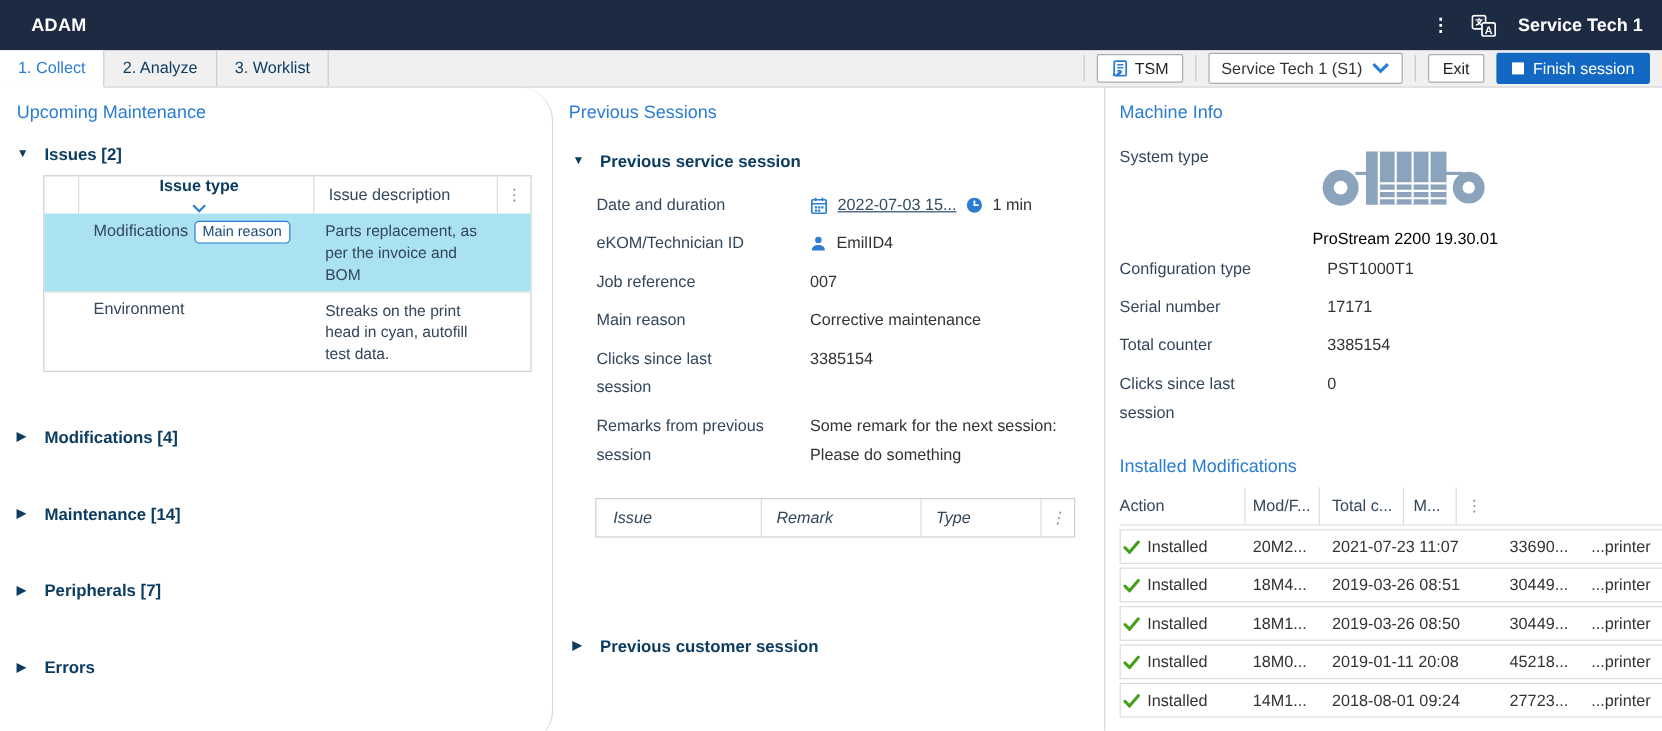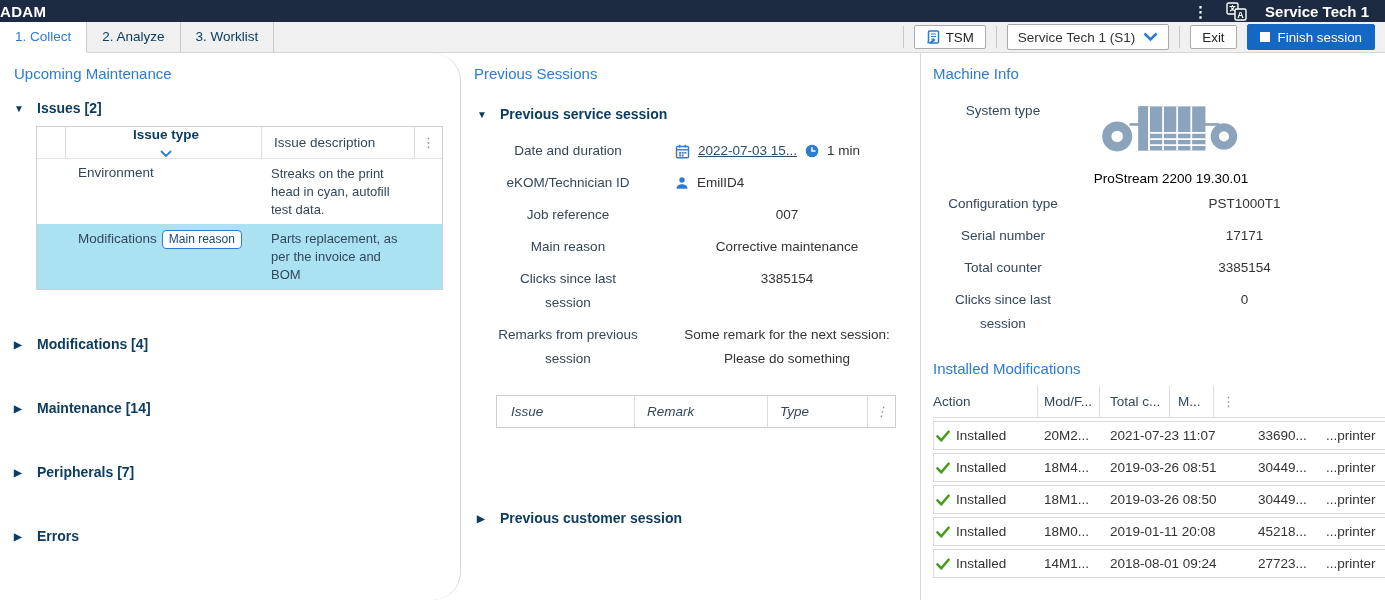--- a/index.html
+++ b/index.html
@@ -1,21 +1,21 @@
 <!DOCTYPE html>
 <html><head>
 <meta charset="utf-8">
 <style>
   * { margin:0; padding:0; box-sizing:border-box; }
   html,body { width:1385px; height:609px; overflow:hidden; background:#fff;
     font-family:"Liberation Sans", sans-serif; font-size:13.5px; color:#333; }
 
   
-  .topbar { height:22px; background:#1d2b42; color:#fff; display:flex;
-    align-items:center; justify-content:space-between; padding:0 16px 0 0; }
+  .topbar { height:42px; background:#1d2b42; color:#fff; display:flex;
+    align-items:center; justify-content:space-between; padding:0 16px 0 26px; }
   .topbar .app-title { font-size:15px; font-weight:700; letter-spacing:.3px; }
   .top-right { display:flex; align-items:center; gap:18px; }
   .kebab-v { color:#fff; font-size:15px; font-weight:700; line-height:1; cursor:pointer; }
   .username { font-size:15px; font-weight:700; }
 
   
   .tabbar { height:31px; background:#f0f0f0; border-bottom:1px solid #d6d6d6;
     display:flex; justify-content:space-between; align-items:stretch; }
   .tabs { display:flex; }
   .tab { padding:0 15px; line-height:30px; color:#0c3d61; border-right:1px solid #cbcbcb;
@@ -60,21 +60,21 @@
   .it-row.selected { background:#abe2f2; border-top:none; }
   .it-row .cell-type { width:196px; margin-left:28px; padding:1px 6px 0 13px; color:#33475b; }
   .it-row .cell-desc { width:155px; padding:1px 4px 0 10px; line-height:18px; color:#33475b; font-size:13px; }
   .badge { display:inline-block; border:1.5px solid #2b7cd3; border-radius:4px; background:#fff;
     padding:0 6px; font-size:12px; line-height:17px; color:#17497c; margin-left:5px; white-space:nowrap; }
   .collapsed-list .sec-head { margin-top:40px; }
   .collapsed-list .sec-head:first-child { margin-top:42px; }
 
   
   .shead { margin-top:20px; padding-left:3px; }
-  .fields { margin:13px 0 0 23px; width:402px;text-align:center; }
+  .fields { margin:13px 0 0 23px; width:402px; }
   .frow { display:flex; margin-bottom:8px; }
   .frow .lbl { width:178px; padding-right:36px; line-height:24px; color:#33475b; }
   .frow .val { flex:1; line-height:24px; color:#333; }
   .val-inline { display:flex; align-items:center; gap:8px; }
   .datelink { color:#2f4d66; text-decoration:underline; cursor:pointer; }
   .remarks-val { max-width:242px; }
 
   .mid-table { margin:24px 0 0 22px; width:400px; border:1px solid #cfcfcf; }
   .mt-head { display:flex; height:31px; align-items:center; color:#33475b;font-style:italic; }
   .mt-head > div { height:100%; display:flex; align-items:center; }
@@ -185,29 +185,29 @@
             <svg width="12" height="8" viewBox="0 0 12 8">
                 <path d="M1 1l5 5 5-5" fill="none" stroke="#2b7cd3" stroke-width="1.8"></path>
               </svg>
           </span>
         </div>
         <div class="c2 hsep">Issue description</div>
         <div class="c3 hsep">
             <span class="kebab">⋮</span>
           </div>
       </div>
+      <div class="it-row selected">
+        <div class="cell-type">
+          <span>Modifications</span><span class="badge">Main reason</span>
+        </div>
+        <div class="cell-desc">Parts replacement, as per the invoice and BOM</div>
+      </div>
       <div class="it-row">
         <div class="cell-type">Environment</div>
         <div class="cell-desc">Streaks on the print head in cyan, autofill test data.</div>
-      </div>
-      <div class="it-row selected">
-        <div class="cell-type">
-          <span>Modifications</span><span class="badge">Main reason</span>
-        </div>
-        <div class="cell-desc">Parts replacement, as per the invoice and BOM</div>
       </div>
     </div>
 
     <div class="collapsed-list">
       <div class="sec-head">
         <span class="tri">▶</span>
         <span>Modifications [4]</span>
       </div>
       <div class="sec-head">
         <span class="tri">▶</span>

